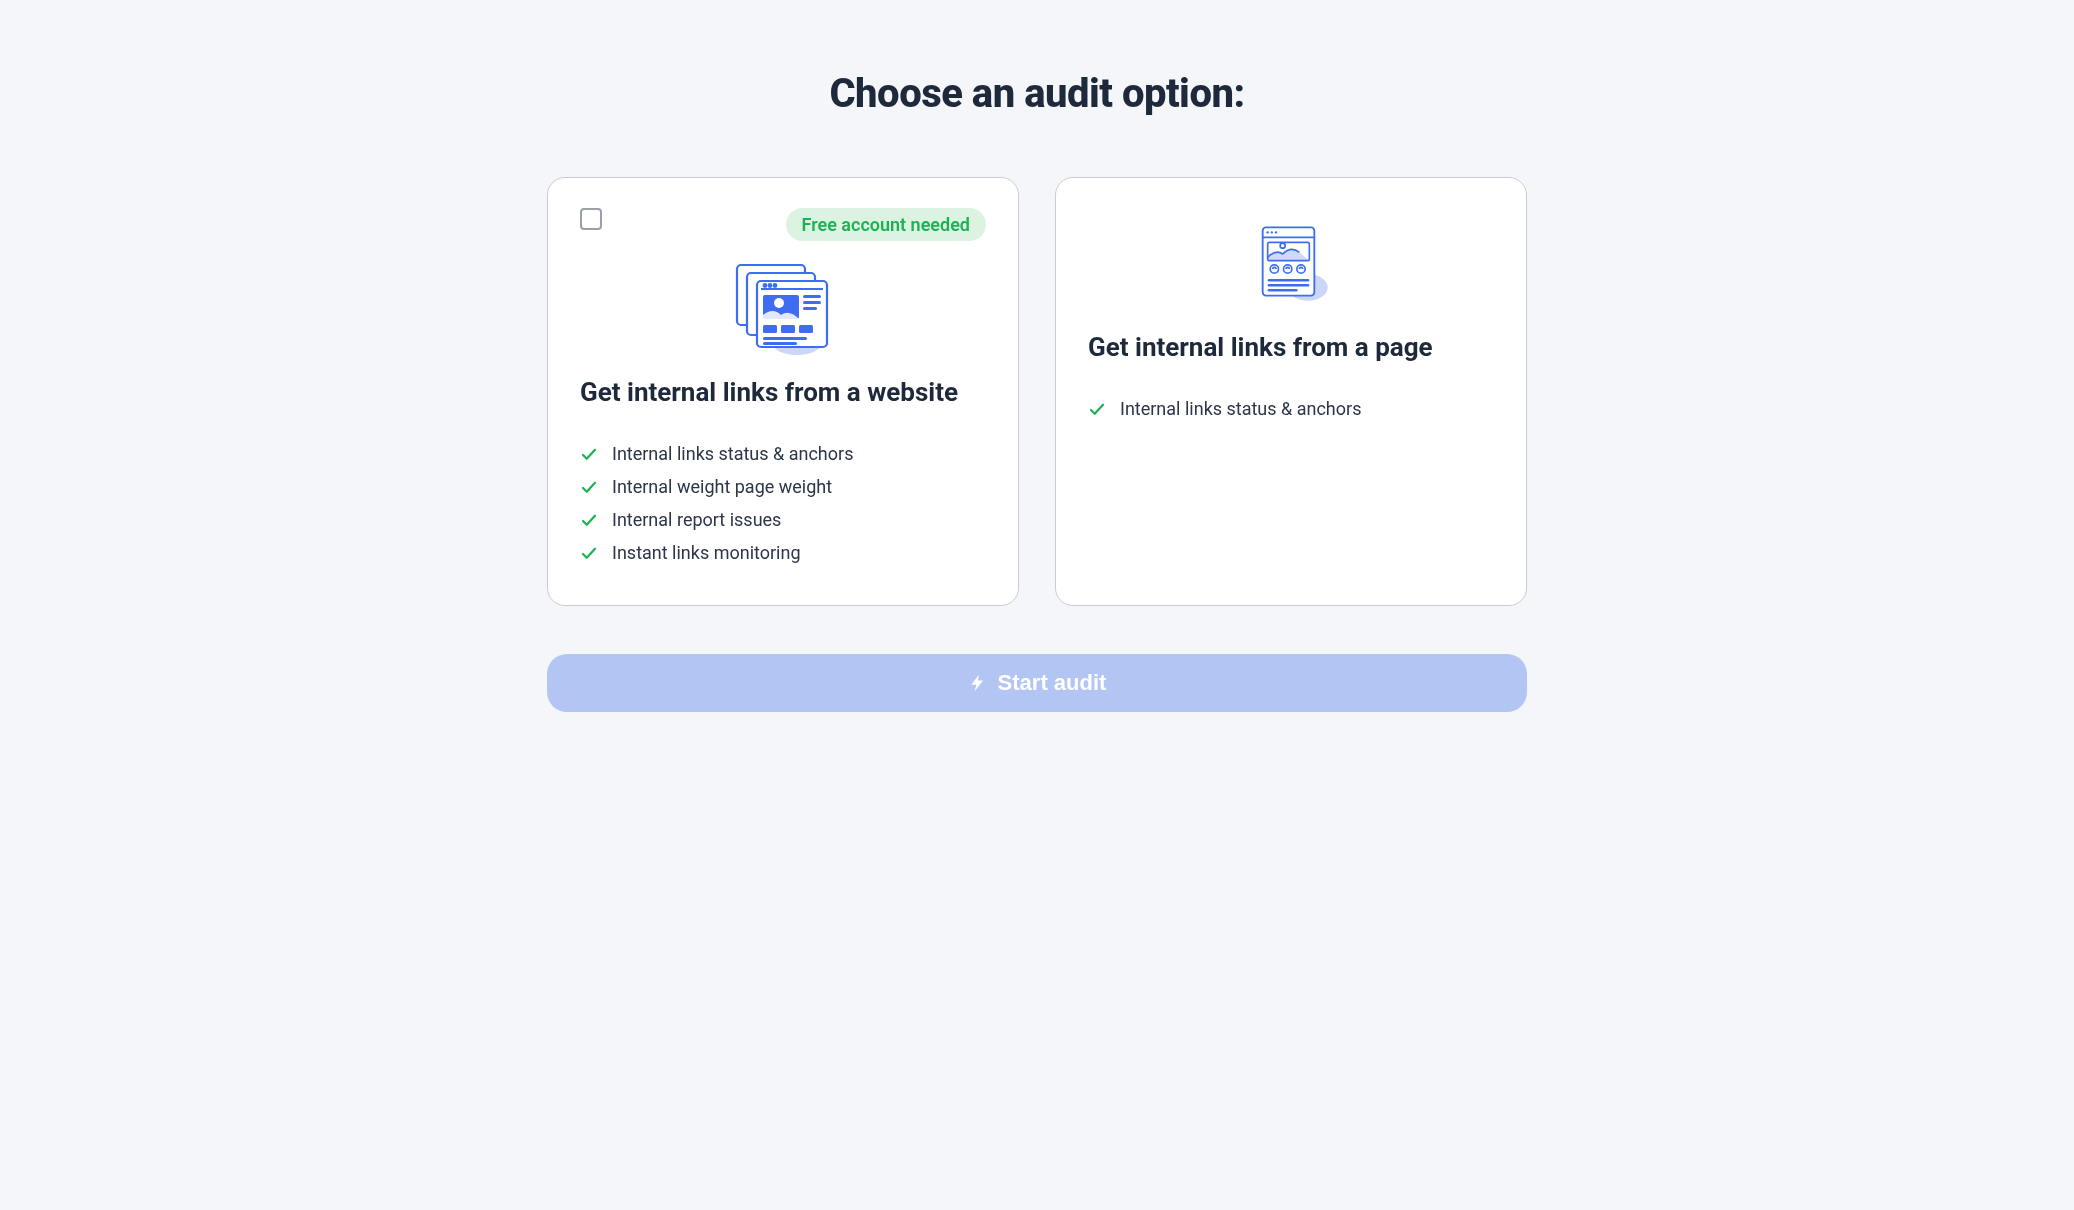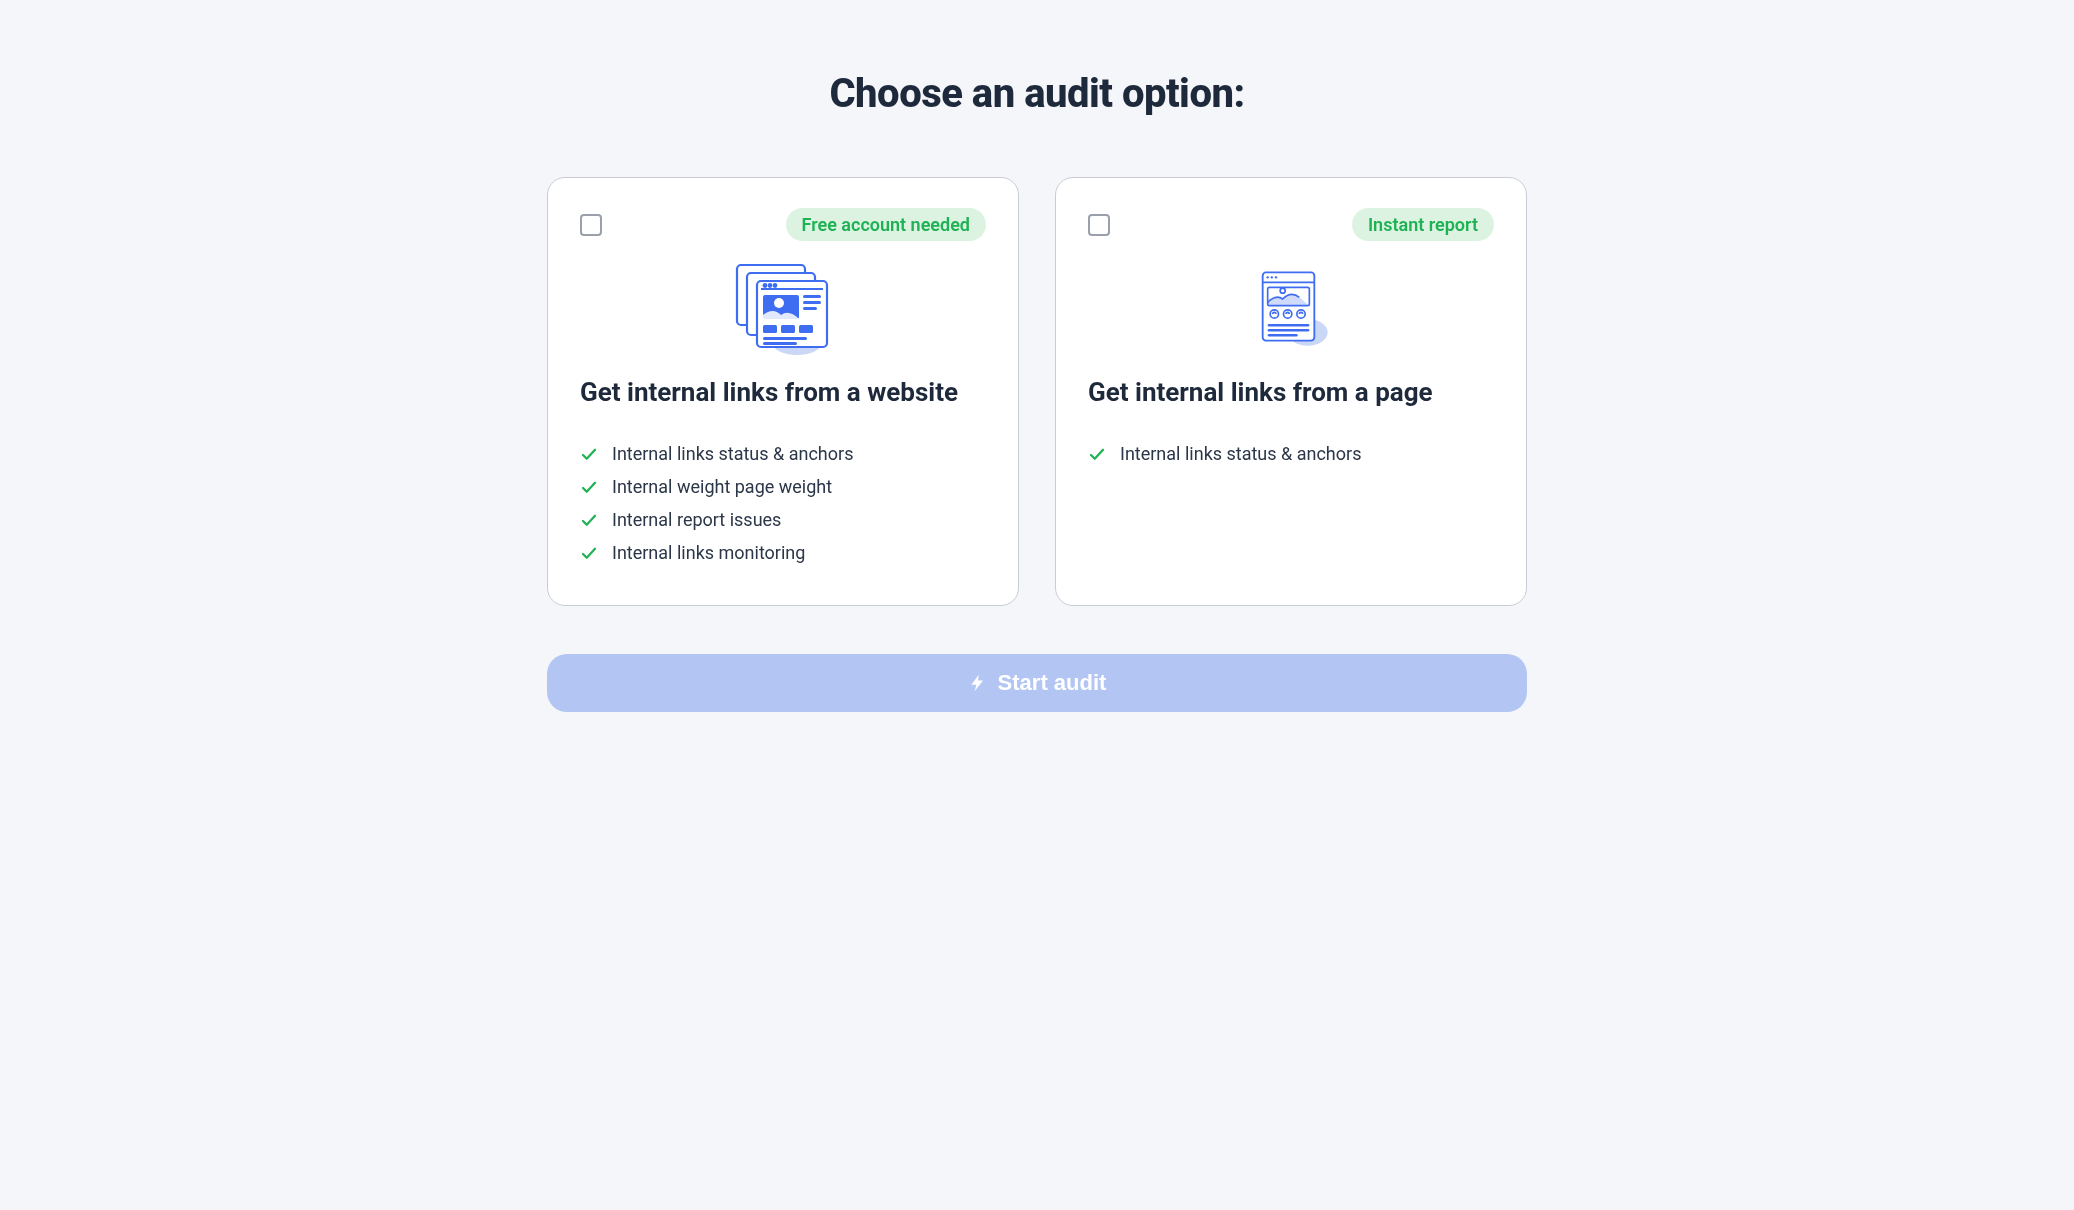--- a/index.html
+++ b/index.html
@@ -38,21 +38,21 @@
     background: #ffffff;
     border: 1.5px solid #c9ccd4;
     border-radius: 18px;
     padding: 30px 32px 36px;
     position: relative;
     min-width: 0;
   }
 
   .card-top {
     display: flex;
-    align-items: center;
+    align-items: flex-start;
     justify-content: space-between;
     margin-bottom: 18px;
   }
   .checkbox {
     width: 22px;
     height: 22px;
     border: 2.5px solid #9aa0aa;
     border-radius: 4px;
     background: transparent;
     cursor: pointer;
@@ -195,30 +195,26 @@
               </svg>
           </span>
           <span>Internal report issues</span>
         </li>
         <li class="feat-item">
           <span class="check-icon">
             <svg viewBox="0 0 24 24" width="18" height="18">
                 <path d="M4 12 l5 5 l11 -12" fill="none" stroke="#1fb254" stroke-width="3" stroke-linecap="round" stroke-linejoin="round"></path>
               </svg>
           </span>
-          <span>Internal links monitoring</span>
+          <span>Instant links monitoring</span>
         </li>
       </ul>
     </div>
 
     <div class="card">
-      <div class="card-top">
-        <span class="checkbox" role="checkbox" aria-checked="false"></span>
-        <span class="badge">Instant report</span>
-      </div>
 
       <div class="illustration-wrap">
         <svg viewBox="0 0 120 100" width="100" height="100">
           <ellipse cx="80" cy="78" rx="24" ry="16" fill="#cbd7f6"></ellipse>
           <rect x="26" y="6" width="62" height="82" rx="4" fill="#ffffff" stroke="#3e6df2" stroke-width="2.2"></rect>
           <line x1="26" y1="18" x2="88" y2="18" stroke="#3e6df2" stroke-width="2"></line>
           <circle cx="32" cy="12" r="1.4" fill="#3e6df2"></circle>
           <circle cx="37" cy="12" r="1.4" fill="#3e6df2"></circle>
           <circle cx="42" cy="12" r="1.4" fill="#3e6df2"></circle>
           <rect x="32" y="24" width="50" height="22" rx="2" fill="none" stroke="#3e6df2" stroke-width="2"></rect>

